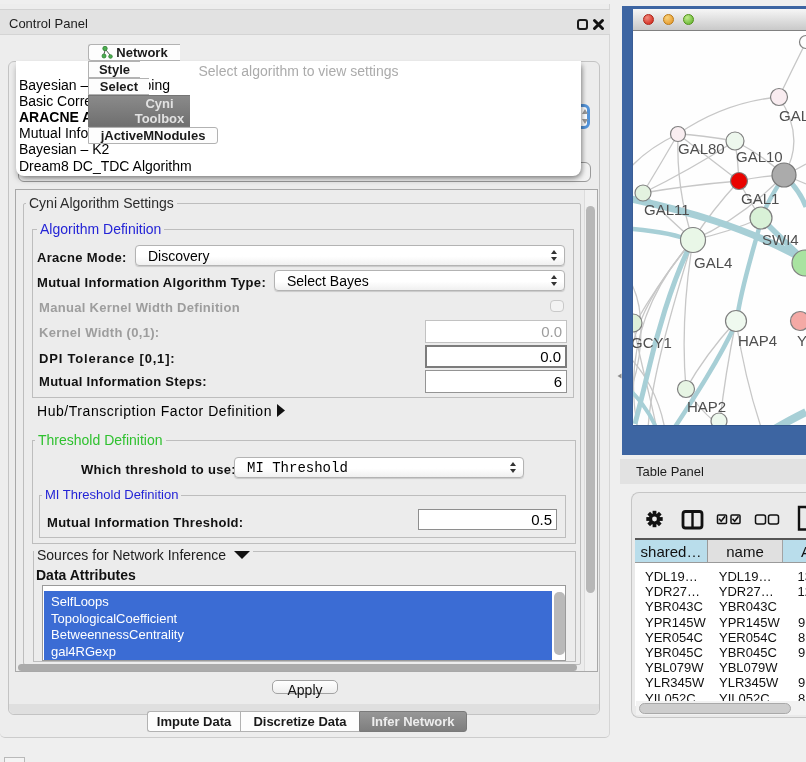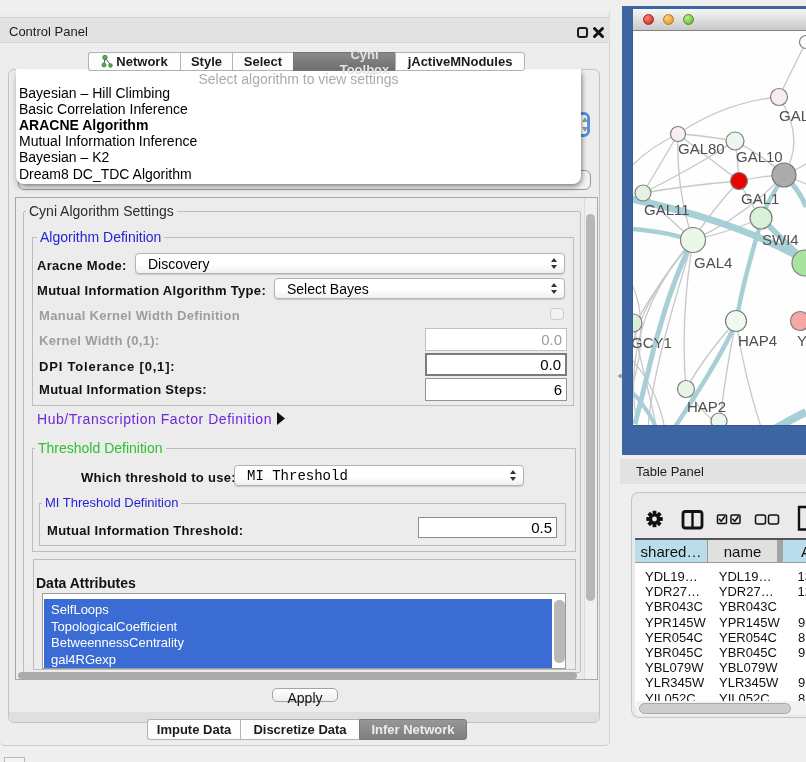--- a/index.html
+++ b/index.html
@@ -20,21 +20,21 @@
 .segsel2 { background:linear-gradient(#979797,#7e7e7e); color:#ededed; border-color:#7a7a7a !important; }
 .trow { display:flex; height:15.2px; line-height:15.2px; background:#fff; }
 .trow span:nth-child(1) { width:74px; padding-left:10px; }
 .trow span:nth-child(2) { width:76px; padding-left:10px; }
 .trow span:nth-child(3) { flex:1; padding-left:13px; }
 .gtitle { background:#ececec; padding:0 3px; font-size:14px; }
 </style>
 </head>
 <body>
 
-<div class="abs" id="cpwin" style="left:0; top:12px; width:610px; height:734px; background:#ededed; border-right:1px solid #d6d6d6; border-bottom:1px solid #cccccc; border-radius:0 0 5px 5px;">
+<div class="abs" id="cpwin" style="left:0; top:4px; width:610px; height:734px; background:#ededed; border-right:1px solid #d6d6d6; border-bottom:1px solid #cccccc; border-radius:0 0 5px 5px;">
 
   <div class="abs" style="left:0; top:5px; width:610px; height:26px; background:#e2e2e2; border-top:1px solid #d2d2d2; border-bottom:1px solid #d4d4d4;">
     <div class="abs" style="left:9px; top:6px; font-size:13px; color:#1d1d1d;">Control Panel</div>
     <div class="abs" style="left:577px; top:9px; width:11px; height:11px; border:2px solid #1a1a1a; border-radius:3px;"></div>
     <svg class="abs" style="left:592px; top:8px;" width="13" height="13" viewBox="0 0 13 13">
         <path d="M2.5 2.5 L10.5 10.5 M10.5 2.5 L2.5 10.5" stroke="#111" stroke-width="3" stroke-linecap="round"></path>
       </svg>
   </div>
 
   <div class="abs" style="left:8px; top:57px; width:592px; height:654px; background:#ececec; border:1px solid #c3c3c3; border-radius:6px;">
@@ -73,41 +73,42 @@
 
   <div class="abs lbl" style="left:39px; top:321px; color:#9d9d9d;">Kernel Width (0,1):</div>
   <div class="field abs" style="left:425px; top:316px; width:142px; height:23px; border:1px solid #c2c2c2; color:#9d9d9d; line-height:21px;">0.0</div>
 
   <div class="abs lbl" style="left:39px; top:347px; letter-spacing:0.8px;">DPI Tolerance [0,1]:</div>
   <div class="field abs" style="left:425px; top:341px; width:142px; height:23px; border:2px solid #7c7c7c; color:#000; line-height:19px;">0.0</div>
 
   <div class="abs lbl" style="left:39px; top:370px;">Mutual Information Steps:</div>
   <div class="field abs" style="left:425px; top:366px; width:142px; height:23px; border:1px solid #949494; color:#000; line-height:21px;">6</div>
 
-  <div class="abs" style="left:37px; top:399px; font-size:14px; letter-spacing:0.55px; color:#6d28d9;">Hub/Transcription Factor Definition</div>
+  <div class="abs" style="left:37px; top:399px; font-size:14px; letter-spacing:0.55px; color:#000000;">Hub/Transcription Factor Definition</div>
   <svg class="abs" style="left:276px; top:400px;" width="10" height="13" viewBox="0 0 10 13">
       <path d="M1 0 L9 6.5 L1 13 Z" fill="#111"></path>
     </svg>
 
   <div class="abs" style="left:32px; top:436px; width:544px; height:104px; border:1px solid #bdbdbd;"></div>
   <div class="abs gtitle" style="left:35px; top:428px; color:#2fc12f;">Threshold Definition</div>
 
   <div class="abs lbl" style="left:81px; top:458px;">Which threshold to use:</div>
   <div class="combo abs" style="left:234px; top:453px; width:290px; height:21px;font-family:Liberation Mono, monospace;">
       <span>MI Threshold</span>
       <i class="arr"></i>
     </div>
 
   <div class="abs" style="left:39px; top:491px; width:527px; height:43px; border:1px solid #bdbdbd;"></div>
   <div class="abs gtitle" style="left:42px; top:483px; font-size:13px; color:#2424d6;">MI Threshold Definition</div>
 
   <div class="abs lbl" style="left:47px; top:511px;">Mutual Information Threshold:</div>
   <div class="field abs" style="left:418px; top:505px; width:139px; height:21px; border:1px solid #8e8e8e; color:#000; line-height:19px;">0.5</div>
 
   <div class="abs" style="left:33px; top:547px; width:543px; height:111px; border:1px solid #bdbdbd;"></div>
+  <div class="abs gtitle" style="left:34px; top:543px; color:#1d1d1d;">Sources for Network Inference <span style="display:inline-block; width:0; height:0; border-left:8px solid transparent; border-right:8px solid transparent; border-top:8px solid #111; vertical-align:middle; margin-left:4px; margin-top:-2px;"></span></div>
 
   <div class="abs" style="left:36px; top:563px; font-size:14px; font-weight:bold; color:#111;">Data Attributes</div>
 
   <div class="abs" style="left:42px; top:581px; width:524px; height:76px; background:#fff; border:1px solid #9a9a9a; overflow:hidden;">
     <div class="abs" style="left:1px; top:5px; width:508px; height:70px; background:#3b6cd4; color:#fff; font-size:13px; line-height:16.7px; padding-left:7px; padding-top:3px;">SelfLoops<br>TopologicalCoefficient<br>BetweennessCentrality<br>gal4RGexp</div>
     <div class="abs" style="left:511px; top:6px; width:11px; height:63px; background:#b9b9b9; border-radius:5px;"></div>
   </div>
 
   <div class="abs" style="left:18px; top:660px; width:559px; height:7px; background:#ababab; border-radius:4px;"></div>
 
@@ -121,21 +122,21 @@
     <div style="font-size:14px; color:#000; line-height:16.2px; padding-left:3px; margin-top:-2.5px;">
       Bayesian – Hill Climbing<br>
       Basic Correlation Inference<br>
       <b>ARACNE Algorithm</b><br>
       Mutual Information Inference<br>
       Bayesian – K2<br>
       Dream8 DC_TDC Algorithm
     </div>
   </div>
 
-  <div class="abs" style="left:88px; top:40px; height:19px; display:flex; font-size:13px; font-weight:bold; color:#1a1a1a;">
+  <div class="abs" style="left:88px; top:40px; height:19px; display:flex; font-size:13px; font-weight:bold; color:#1a1a1a;flex-direction:column;">
     <div class="seg" style="width:92px;"><svg width="12" height="13" viewBox="0 0 12 13" style="margin-right:3px;">
           <path d="M4 4.5 L3 8 M5 4 L9 9" stroke="#555" stroke-width="1"></path>
           <circle cx="4" cy="2.5" r="2.2" fill="#4caf50" stroke="#2e7d32" stroke-width="0.8"></circle>
           <circle cx="3" cy="10" r="2" fill="#4caf50" stroke="#2e7d32" stroke-width="0.8"></circle>
           <circle cx="9.5" cy="10.5" r="1.8" fill="#4caf50" stroke="#2e7d32" stroke-width="0.8"></circle>
         </svg>Network</div>
     <div class="seg" style="width:52px;">Style</div>
     <div class="seg" style="width:61px;">Select</div>
     <div class="seg segsel" style="width:102px;padding-left:40px;">Cyni Toolbox</div>
     <div class="seg" style="width:130px; border-right:1px solid #b2b2b2;">jActiveMNodules</div>
@@ -270,21 +271,21 @@
       <path d="M100.5 25.8 l2.2 2.5 l3.8 -5" stroke-width="1.6"></path>
       <rect x="123.5" y="22" width="10" height="9" rx="2" stroke-width="1.5"></rect>
       <rect x="136.5" y="22" width="10" height="9" rx="2" stroke-width="1.5"></rect>
     </g>
     <path d="M167 14 L174 14 L178.5 19 L178.5 36.5 L167 36.5 Z" fill="none" stroke="#111" stroke-width="2.4"></path>
   </svg>
 
   <div class="abs" style="left:3px; top:45px; width:177px; border-top:2px solid #555; font-size:13px; color:#111;">
     <div style="display:flex; height:23px; line-height:23px; text-align:center; border-bottom:1px solid #9a9a9a; font-size:15px;">
       <div style="width:73px; background:#b9ddeb; border-right:1px solid #9a9a9a;">shared…</div>
-      <div style="width:75px; background:#e0e0e0; border-right:6px solid #a3a3a3;">name</div>
+      <div style="width:75px; background:#e0e0e0; border-right:1px solid #a3a3a3;">name</div>
       <div style="flex:1; background:#b9ddeb; overflow:hidden;"><span style="padding-left:18px;">Av</span></div>
     </div>
     <div style="height:6px; background:#fff;"></div>
     <div class="trow">
         <span>YDL19…</span>
         <span>YDL19…</span>
         <span>13</span>
       </div>
     <div class="trow">
         <span>YDR27…</span>

